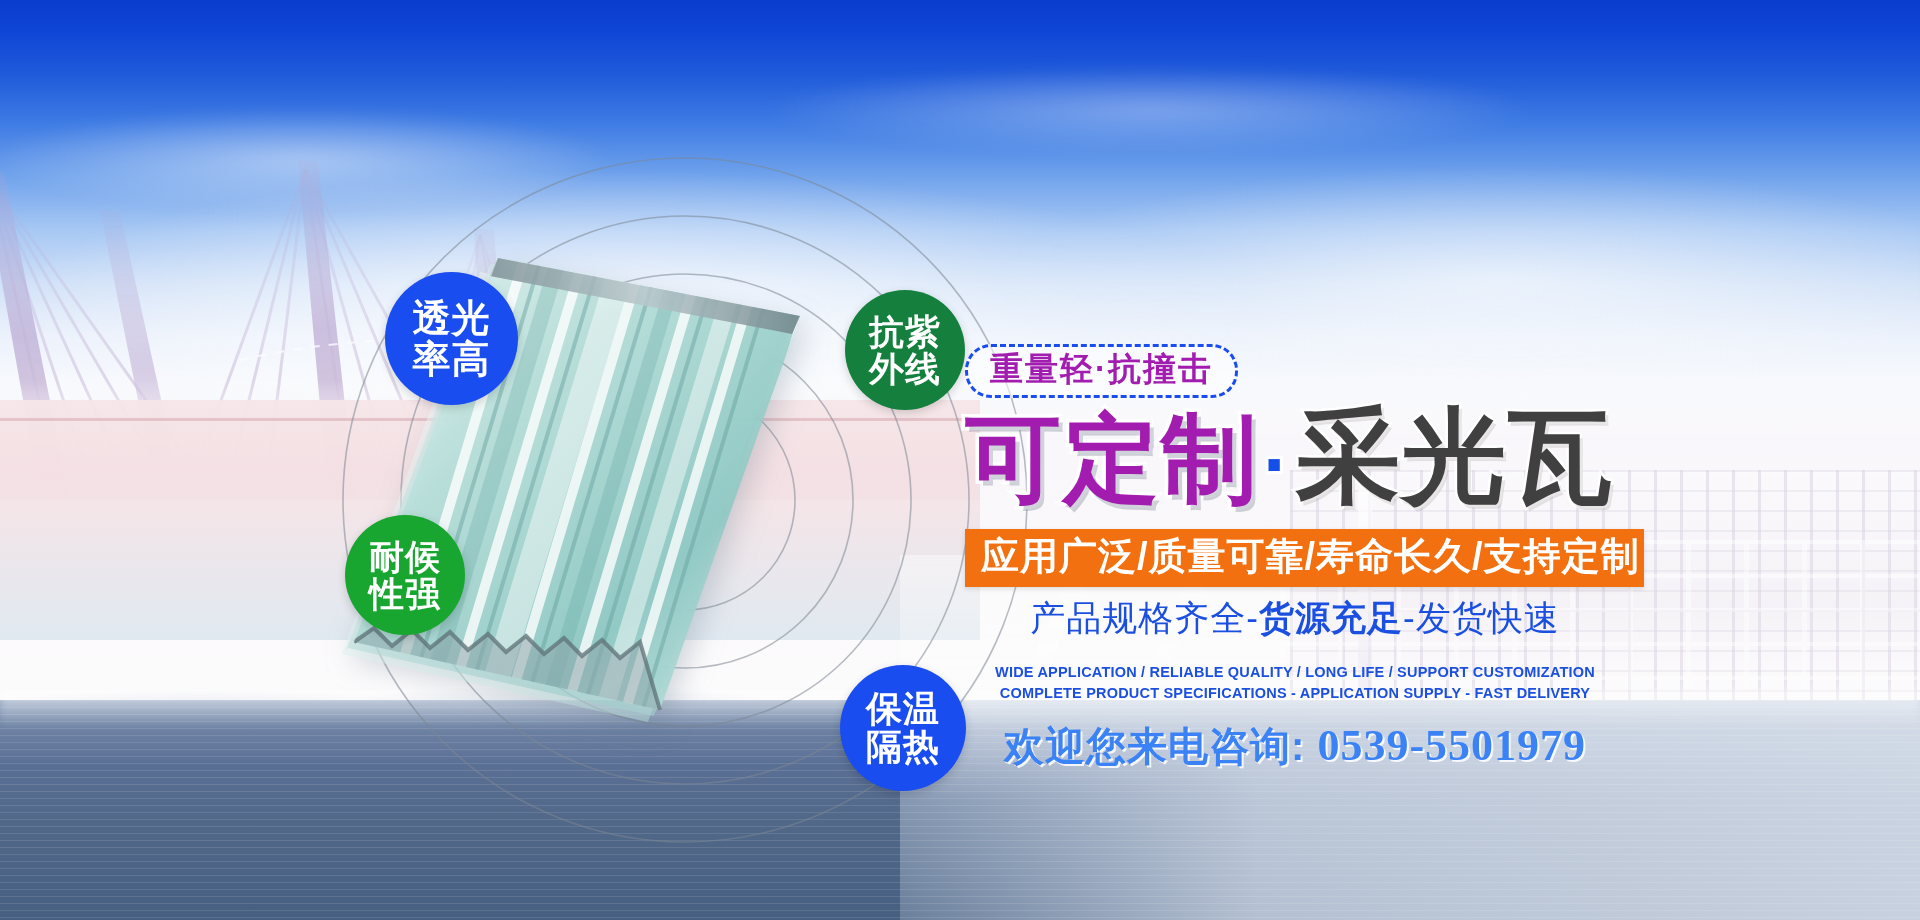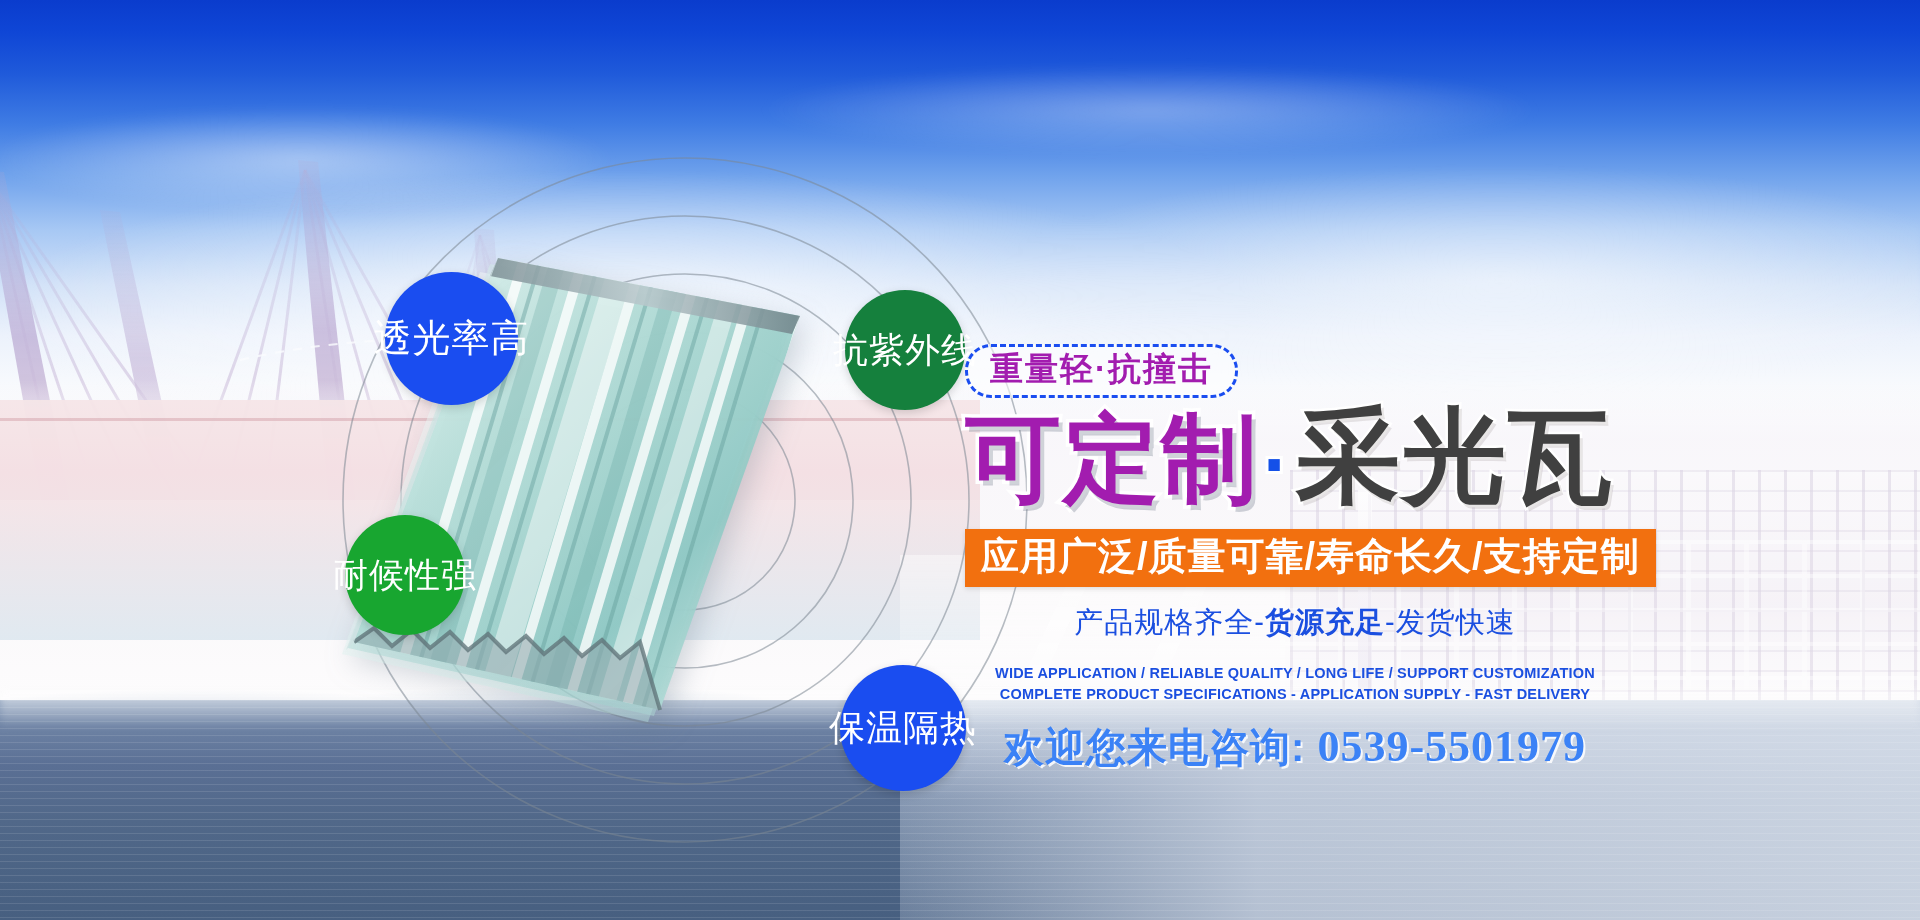--- a/index.html
+++ b/index.html
@@ -120,22 +120,22 @@
 
   
   .product{
     position:absolute;left:330px;top:230px;width:620px;height:520px;
     filter:drop-shadow(6px 10px 14px rgba(90,110,130,.28));
   }
 
   
   .badge{
     position:absolute;border-radius:50%;
-    display:flex;flex-direction:row;align-items:center;justify-content:center;
-    color:#fff;font-weight:400;line-height:1.06;
+    display:flex;flex-direction:column;align-items:center;justify-content:center;
+    color:#fff;font-weight:700;line-height:1.06;
     text-align:center;letter-spacing:1px;
     box-shadow:0 3px 10px rgba(0,0,0,.16);
   }
   .badge span{display:block;white-space:nowrap;}
   #badge-light{left:385px;top:272px;width:133px;height:133px;background:#1a4df0;font-size:38px;}
   #badge-uv   {left:845px;top:290px;width:120px;height:120px;background:#15803d;font-size:35px;}
   #badge-weather{left:345px;top:515px;width:120px;height:120px;background:#18a630;font-size:35px;}
   #badge-insul {left:840px;top:665px;width:126px;height:126px;background:#1a4df0;font-size:36px;}
 
   
@@ -175,28 +175,28 @@
     text-shadow:3px 4px 0 rgba(150,140,140,.22);
     font-size:104px;
   }
 
   .feature-bar{
     margin-top:18px;
     display:inline-block;
     background:#f2700f;
     color:#ffffff;
     font-size:38px;font-weight:700;letter-spacing:1px;
-    padding:6px 16px 9px 16px;
+    padding:6px 4px 9px 16px;
     line-height:1.12;
     box-shadow:0 2px 5px rgba(0,0,0,.12);
   }
 
   .sub-cn{
-    margin-top:16px;
-    font-size:29px;color:#1b4fe0;font-weight:500;letter-spacing:1px;
+    margin-top:8px;
+    font-size:35px;color:#1b4fe0;font-weight:500;letter-spacing:1px;
     text-align:center;width:660px;
     white-space:nowrap;
   }
   .sub-cn b{font-weight:800;}
 
   .sub-en{
     margin-top:20px;
     width:660px;text-align:center;
     color:#1b4fe0;font-size:14.5px;font-weight:700;letter-spacing:.2px;
     line-height:1.5;

